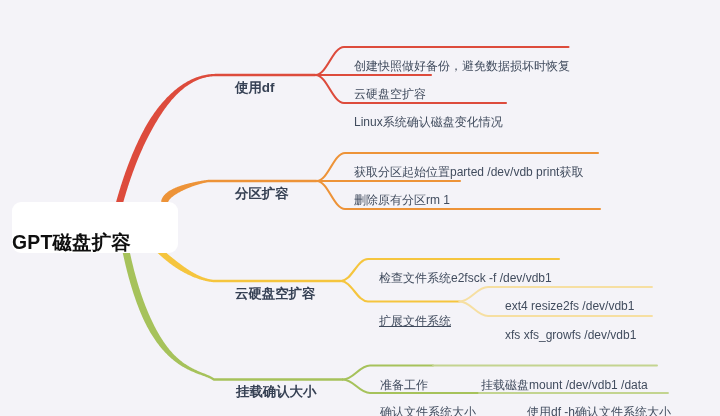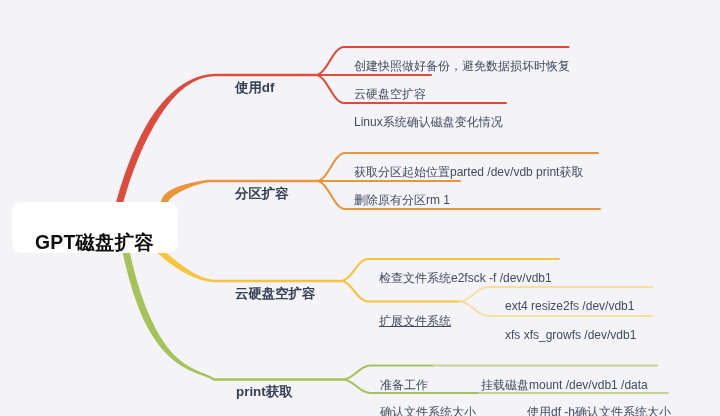--- a/index.html
+++ b/index.html
@@ -4,21 +4,21 @@
 <title>GPT磁盘扩容</title>
 <style>
   html,body{margin:0;padding:0;}
   body{width:720px;height:416px;background:#f4f3f8;
        font-family:"Liberation Sans",sans-serif;overflow:hidden;position:relative;
        -webkit-font-smoothing:antialiased;text-rendering:optimizeLegibility;}
   #stage{position:absolute;left:0;top:0;width:720px;height:416px;}
   .topic-label,.leaf-label,.root-label{-webkit-font-smoothing:antialiased;will-change:transform;transform:translateZ(0);margin-top:31px;}
   svg#links{position:absolute;left:0;top:0;width:720px;height:416px;display:block;}
   .root-node{position:absolute;background:#ffffff;border-radius:9px;
-       display:flex;align-items:center;justify-content:center;}
+       display:flex;align-items:center;}
   .root-label{font-size:19.4px;font-weight:700;color:#0f0f0f;letter-spacing:0.2px;
        white-space:nowrap;line-height:1;}
   .topic-label{position:absolute;white-space:nowrap;font-size:13.4px;font-weight:700;
        color:#364154;line-height:1;}
   .leaf-label{position:absolute;white-space:nowrap;font-size:12px;font-weight:400;
        color:#414c5e;line-height:1;}
 </style>
 </head>
 <body>
 
@@ -51,18 +51,18 @@
     <div class="leaf-label" style="left: 353.8px; top: 57.4px;">云硬盘空扩容</div>
     <div class="leaf-label" style="left: 353.8px; top: 85.4px;">Linux系统确认磁盘变化情况</div>
     <div class="topic-label" style="left: 234.9px; top: 155.6px;">分区扩容</div>
     <div class="leaf-label" style="left: 353.8px; top: 135.4px;">获取分区起始位置parted /dev/vdb print获取</div>
     <div class="leaf-label" style="left: 353.8px; top: 163.4px;">删除原有分区rm 1</div>
     <div class="topic-label" style="left: 235.3px; top: 255.6px;">云硬盘空扩容</div>
     <div class="leaf-label" style="left: 378.5px; top: 241.4px;">检查文件系统e2fsck -f /dev/vdb1</div>
     <div class="leaf-label" style="left: 378.5px; top: 283.9px; text-decoration: underline;">扩展文件系统</div>
     <div class="leaf-label" style="left: 504.8px; top: 269.4px;">ext4 resize2fs /dev/vdb1</div>
     <div class="leaf-label" style="left: 504.8px; top: 298.4px;">xfs xfs_growfs /dev/vdb1</div>
-    <div class="topic-label" style="left: 236px; top: 354.1px;">print获取</div>
+    <div class="topic-label" style="left: 236px; top: 354.1px;">挂载确认大小</div>
     <div class="leaf-label" style="left: 380.2px; top: 347.9px;">准备工作</div>
     <div class="leaf-label" style="left: 481.3px; top: 347.9px; text-align: right;">挂载磁盘mount /dev/vdb1 /data</div>
     <div class="leaf-label" style="left: 380.2px; top: 375.4px;">确认文件系统大小</div>
     <div class="leaf-label" style="left: 527.3px; top: 375.4px;">使用df -h确认文件系统大小</div>
   </div>
 
 </body></html>

